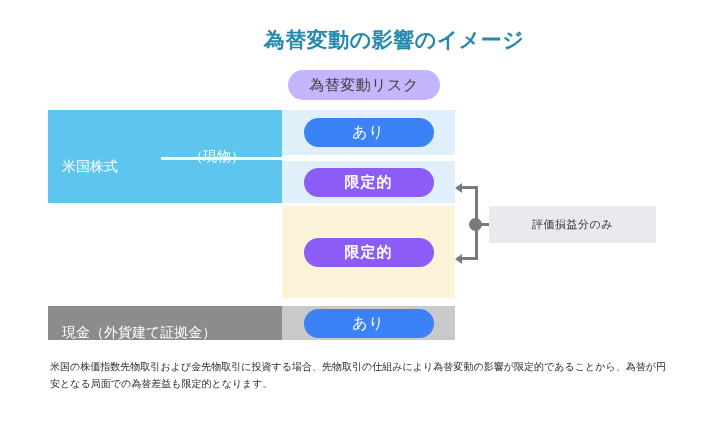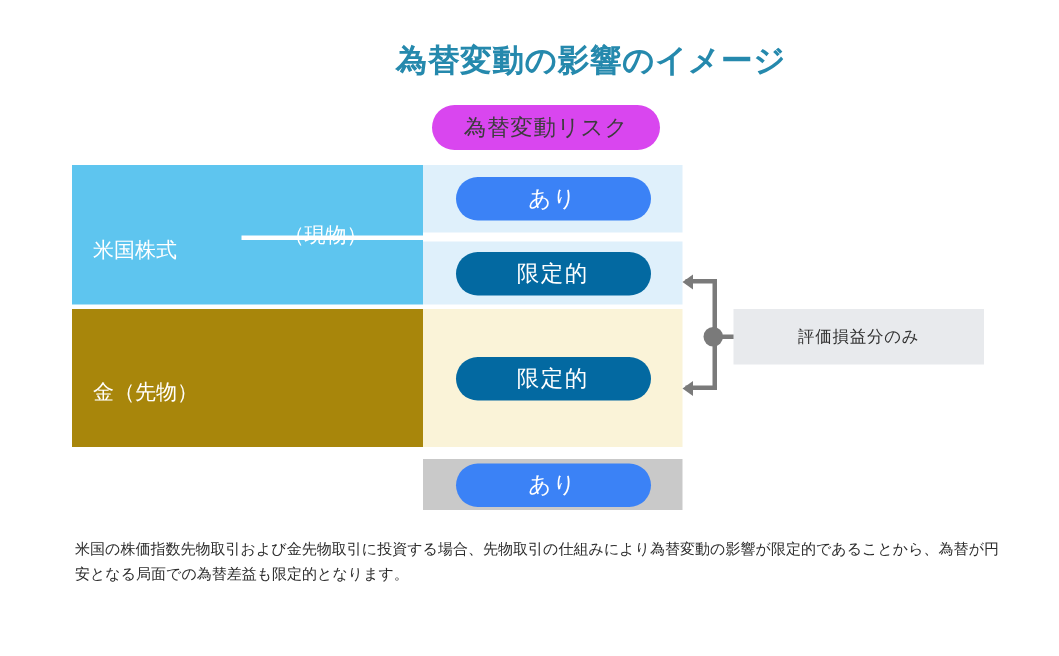--- a/index.html
+++ b/index.html
@@ -29,21 +29,21 @@
     padding-left: 41px;
   }
 
   
   .col-head-badge {
     position: absolute;
     left: 288px;
     top: 70px;
     width: 152px;
     height: 30px;
-    background: #d946ef;
+    background: #c4b5fd;
     border-radius: 16px;
     color: #3c3c3c;
     font-size: 15px;
     display: flex;
     align-items: center;
     justify-content: center;
     letter-spacing: 0.5px;
   }
 
   
@@ -149,21 +149,21 @@
     height: 29px;
     border-radius: 15px;
     display: flex;
     align-items: center;
     justify-content: center;
     color: #ffffff;
     font-size: 15px;
     letter-spacing: 1px;
   }
   .pill.strong  { background: #3b82f6; }
-  .pill.limited { background: #0369a1; }
+  .pill.limited { background: #8b5cf6; font-weight: bold; }
 
   
   .bracket {
     position: absolute;
     left: 455px;
     top: 178px;
     width: 40px;
     height: 90px;
   }
   .bracket .vline {
@@ -265,31 +265,31 @@
     </div>
 
     <div class="cell-value equity-bot">
       <div class="pill-wrap">
         <div class="pill limited">限定的</div>
       </div>
     </div>
   </div>
 
   <div class="row row-gold">
-    <div class="cell-label gold">
-      <span class="label-main">金（先物）</span>
-    </div>
     <div class="cell-value gold">
       <div class="pill-wrap">
         <div class="pill limited">限定的</div>
       </div>
     </div>
   </div>
 
   <div class="row row-cash">
+    <div class="cell-label cash">
+      <span class="label-main">現金（外貨建て証拠金）</span>
+    </div>
     <div class="cell-value cash">
       <div class="pill-wrap">
         <div class="pill strong">あり</div>
       </div>
     </div>
   </div>
 </div>
 
 <div class="bracket">
   <div class="vline"></div>

